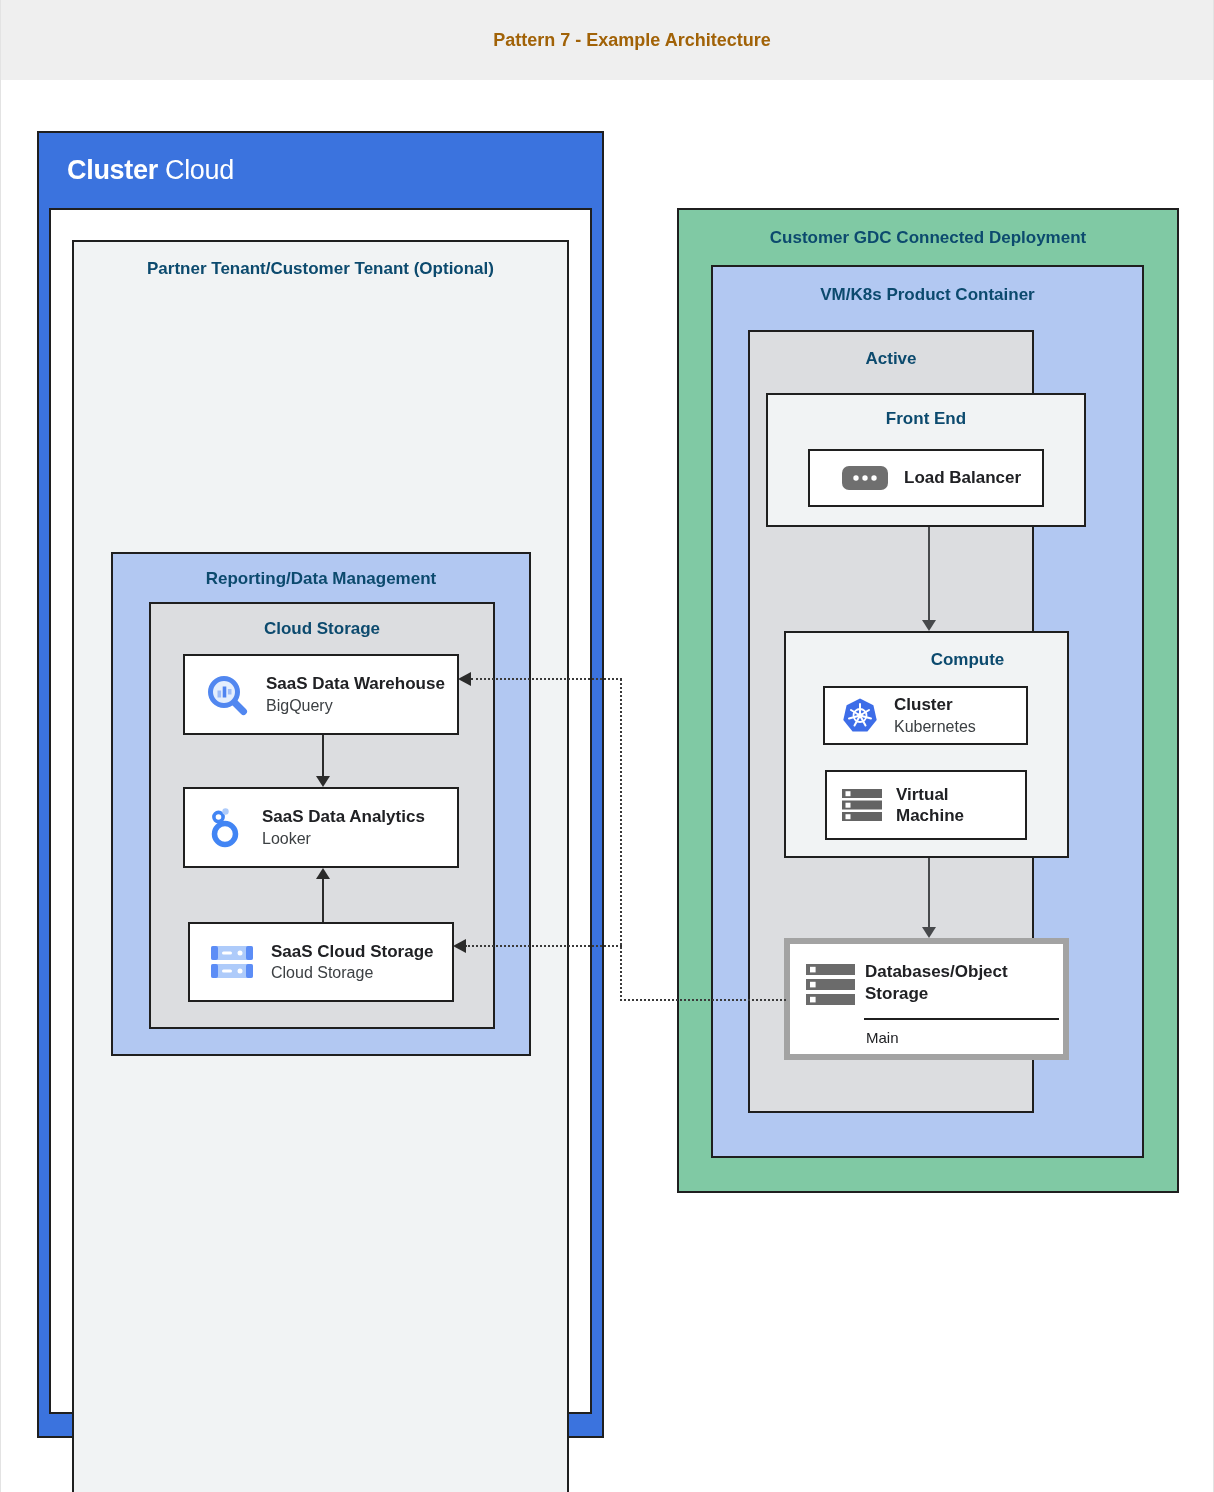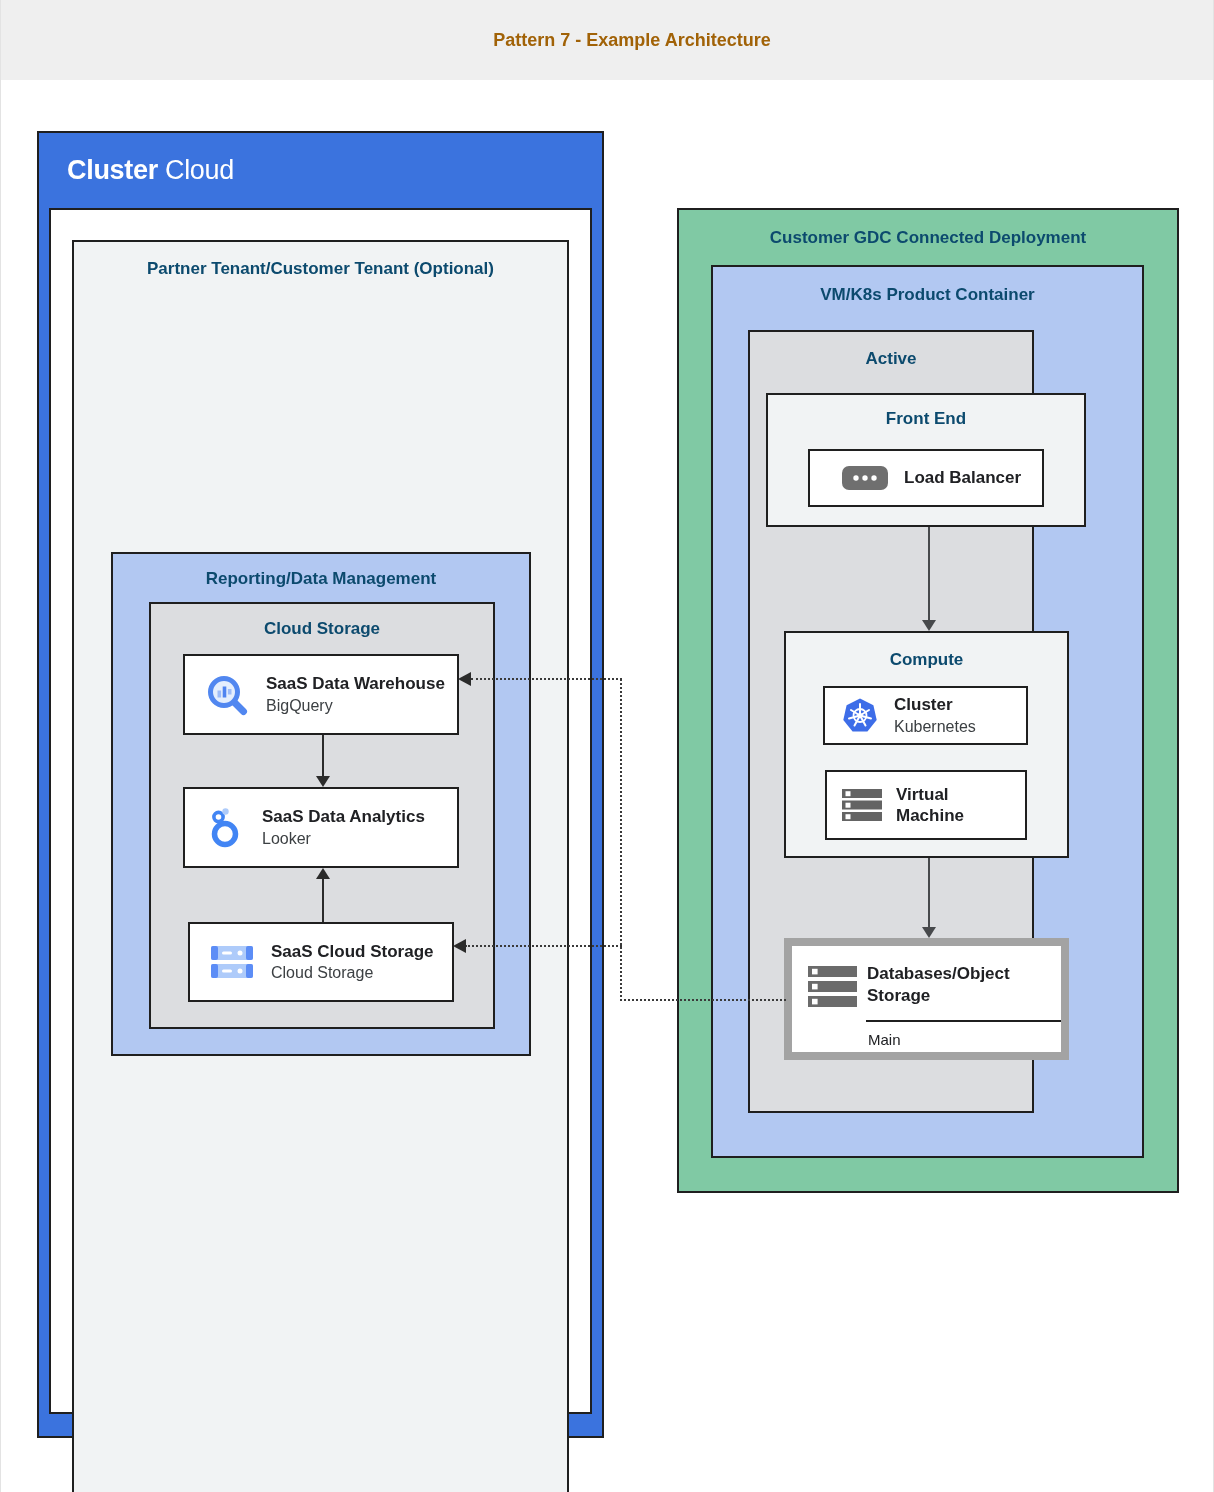--- a/index.html
+++ b/index.html
@@ -37,25 +37,25 @@
   
   .gdc{left:676px;top:208px;width:502px;height:985px;background:#80c9a4;}
   .gdc .bx-title{position:absolute;top:18px;}
   .vmk8s{left:32px;top:55px;width:433px;height:893px;background:#b2c8f2;}
   .vmk8s .bx-title{position:absolute;top:18px;}
   .active{left:35px;top:63px;width:286px;height:783px;background:#dcdde0;}
   .active .bx-title{position:absolute;top:17px;}
   .frontend{left:16px;top:61px;width:320px;height:134px;background:#f1f3f4;}
   .frontend .bx-title{position:absolute;top:14px;}
   .lb-card{left:40px;top:54px;width:236px;height:58px;padding-left:32px;gap:16px;}
-  .compute{left:34px;top:299px;width:285px;height:227px;background:#f1f3f4;}
+  .compute{left:34px;top:299px;width:285px;height:227px;background:#f1f3f4;padding-left:41px;}
   .compute .bx-title{position:absolute;top:17px;}
   .card-cluster{left:37px;top:53px;width:205px;height:59px;padding-left:14px;gap:13px;}
   .card-vm{left:39px;top:137px;width:202px;height:70px;padding-left:14px;gap:13px;}
-  .db-card{left:34px;top:606px;width:285px;height:122px;background:#ffffff;border:8px solid #a3a3a3;position:absolute;}
+  .db-card{left:34px;top:606px;width:285px;height:122px;background:#ffffff;border:6px solid #a3a3a3;position:absolute;}
   .db-card .tt{position:absolute;left:75px;top:17px;width:195px;font-size:17px;font-weight:bold;line-height:1.3;}
   .db-divider{position:absolute;left:74px;top:74px;width:195px;height:2px;background:#1f1f1f;}
   .db-main{position:absolute;left:76px;top:85px;font-size:15px;color:#202124;}
   .db-icon{position:absolute;left:15px;top:19px;}
   
   .arrow{position:absolute;width:14px;}
   .arrow .ln{position:absolute;left:6px;top:0;width:2px;}
   .arrow .hd{position:absolute;left:0;width:0;height:0;border-left:7px solid transparent;border-right:7px solid transparent;}
   .dark .ln{background:#2b2b2b;}
   .dark .hd{border-top-color:#2b2b2b;border-bottom-color:#2b2b2b;}

